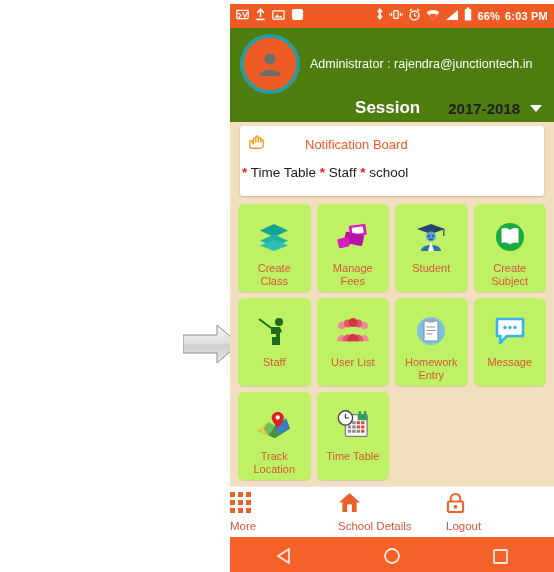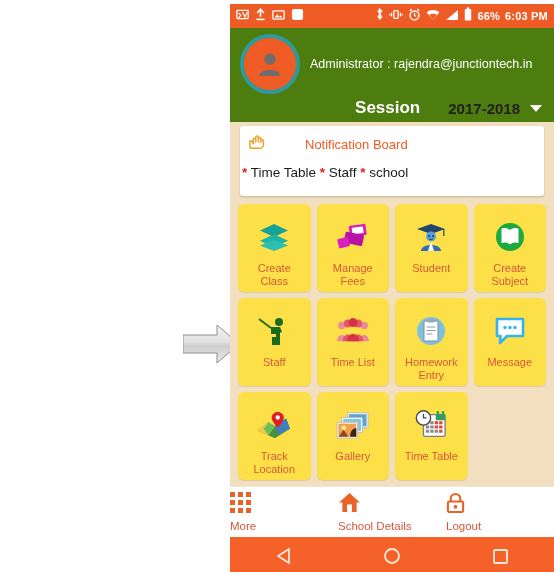--- a/index.html
+++ b/index.html
@@ -42,21 +42,21 @@
   
   .notif-wrap{padding:0 10px;margin-top:4px;}
   .notif{background:#ffffff;border-radius:3px;box-shadow:0 1px 2px rgba(0,0,0,.2);}
   .notif-head{display:flex;align-items:center;padding:7px 8px 4px 8px;gap:28px;}
   .notif-title{color:#ef5b25;font-size:13px;margin-left:9px;}
   .notif-body{padding:6px 10px 16px 2px;font-size:13.5px;color:#1b1b1b;}
   .notif-body .star{color:#e02020;font-weight:bold;}
   
   .grid{padding:8px 8px 6px 8px;display:grid;grid-template-columns:repeat(4,1fr);
      gap:6px;}
-  .tile{background:#fde047;border-radius:6px;height:88px;display:flex;flex-direction:column;
+  .tile{background:#bef264;border-radius:6px;height:88px;display:flex;flex-direction:column;
      align-items:center;justify-content:flex-start;padding-top:14px;box-sizing:border-box;
      box-shadow:0 1px 1px rgba(0,0,0,.10);}
   .tile-icon{height:38px;display:flex;align-items:center;justify-content:center;}
   .tile-label{margin-top:6px;color:#d4583a;font-size:11px;text-align:center;line-height:1.15;}
   
   .bottomnav{background:#ffffff;height:50px;display:flex;align-items:center;
      border-top:1px solid #efe6d8;}
   .navitem{flex:1;display:flex;flex-direction:column;align-items:flex-start;justify-content:center;gap:3px;}
   .nav-label{color:#d4583a;font-size:11.5px;}
   
@@ -276,21 +276,21 @@
             <path d="M25 26 C25 17 35 17 35 26 Z" fill="#e98c98"></path>
           <circle cx="12.5" cy="7" r="4.3" fill="#e2576a"></circle>
             <path d="M7 26 C7 16.5 18 16.5 18 26 Z" fill="#e2576a"></path>
           <circle cx="23.5" cy="7" r="4.3" fill="#e2576a"></circle>
             <path d="M18 26 C18 16.5 29 16.5 29 26 Z" fill="#e2576a"></path>
           <circle cx="18" cy="6" r="4.8" fill="#d6334a"></circle>
             <path d="M11.5 26 C11.5 15.5 24.5 15.5 24.5 26 Z" fill="#d6334a"></path>
         </svg>
       </div>
       <div class="tile-label">
-        <div>Time List</div>
+        <div>User List</div>
           <div></div>
       </div>
     </div>
 
     <div class="tile">
       <div class="tile-icon">
         <svg width="32" height="32" viewBox="0 0 32 32">
           <circle cx="16" cy="16" r="14" fill="#7fc0de"></circle>
           <rect x="9" y="6" width="14" height="20" rx="1.5" fill="#fff" stroke="#7a8b96" stroke-width="1"></rect>
           <rect x="12.5" y="4" width="7" height="3.6" rx="1" fill="#9aa7b0"></rect>
@@ -329,39 +329,20 @@
           <path d="M23 2 C19.2 2 16.5 4.8 16.5 8.2 C16.5 12.4 23 19 23 19 C23 19 29.5 12.4 29.5 8.2 C29.5 4.8 26.8 2 23 2 Z" fill="#e02020"></path>
           <circle cx="23" cy="8" r="2.3" fill="#fff"></circle>
         </svg>
       </div>
       <div class="tile-label">
         <div>Track</div>
           <div>Location</div>
       </div>
     </div>
 
-    <div class="tile">
-      <div class="tile-icon">
-        <svg width="34" height="30" viewBox="0 0 36 32">
-          <rect x="12" y="3" width="22" height="16" rx="1" fill="#fff" stroke="#b9b9b9" stroke-width="1"></rect>
-          <rect x="13.5" y="4.5" width="19" height="13" fill="#5aa6d0"></rect>
-          <rect x="6" y="8" width="22" height="16" rx="1" fill="#fff" stroke="#b9b9b9" stroke-width="1"></rect>
-          <rect x="7.5" y="9.5" width="19" height="13" fill="#7ec8e8"></rect>
-          <rect x="1" y="13" width="22" height="17" rx="1" fill="#fff" stroke="#b9b9b9" stroke-width="1"></rect>
-          <rect x="2.5" y="14.5" width="19" height="14" fill="#f0a04a"></rect>
-          <circle cx="8" cy="19" r="2.6" fill="#fde38a"></circle>
-          <path d="M2.5 28.5 L8 21 L13 28.5 Z" fill="#8b4a1a"></path>
-          <path d="M15 28.5 C15 22 18 19.5 21.5 19.5 L21.5 28.5 Z" fill="#3d2412"></path>
-        </svg>
-      </div>
-      <div class="tile-label">
-        <div>Gallery</div>
-          <div></div>
-      </div>
-    </div>
 
     <div class="tile">
       <div class="tile-icon">
         <svg width="34" height="32" viewBox="0 0 36 34">
           <rect x="10" y="6" width="23" height="23" rx="1.5" fill="#fff" stroke="#7d7d7d" stroke-width="1.4"></rect>
           <rect x="23" y="6" width="10" height="6" fill="#2f9e5f"></rect>
           <rect x="12.5" y="13" width="3.6" height="3.2" fill="#8a8a8a"></rect>
           <rect x="17.2" y="13" width="3.6" height="3.2" fill="#8a8a8a"></rect>
           <rect x="21.9" y="13" width="3.6" height="3.2" fill="#d94b3d"></rect>
           <rect x="26.6" y="13" width="3.6" height="3.2" fill="#d94b3d"></rect>

